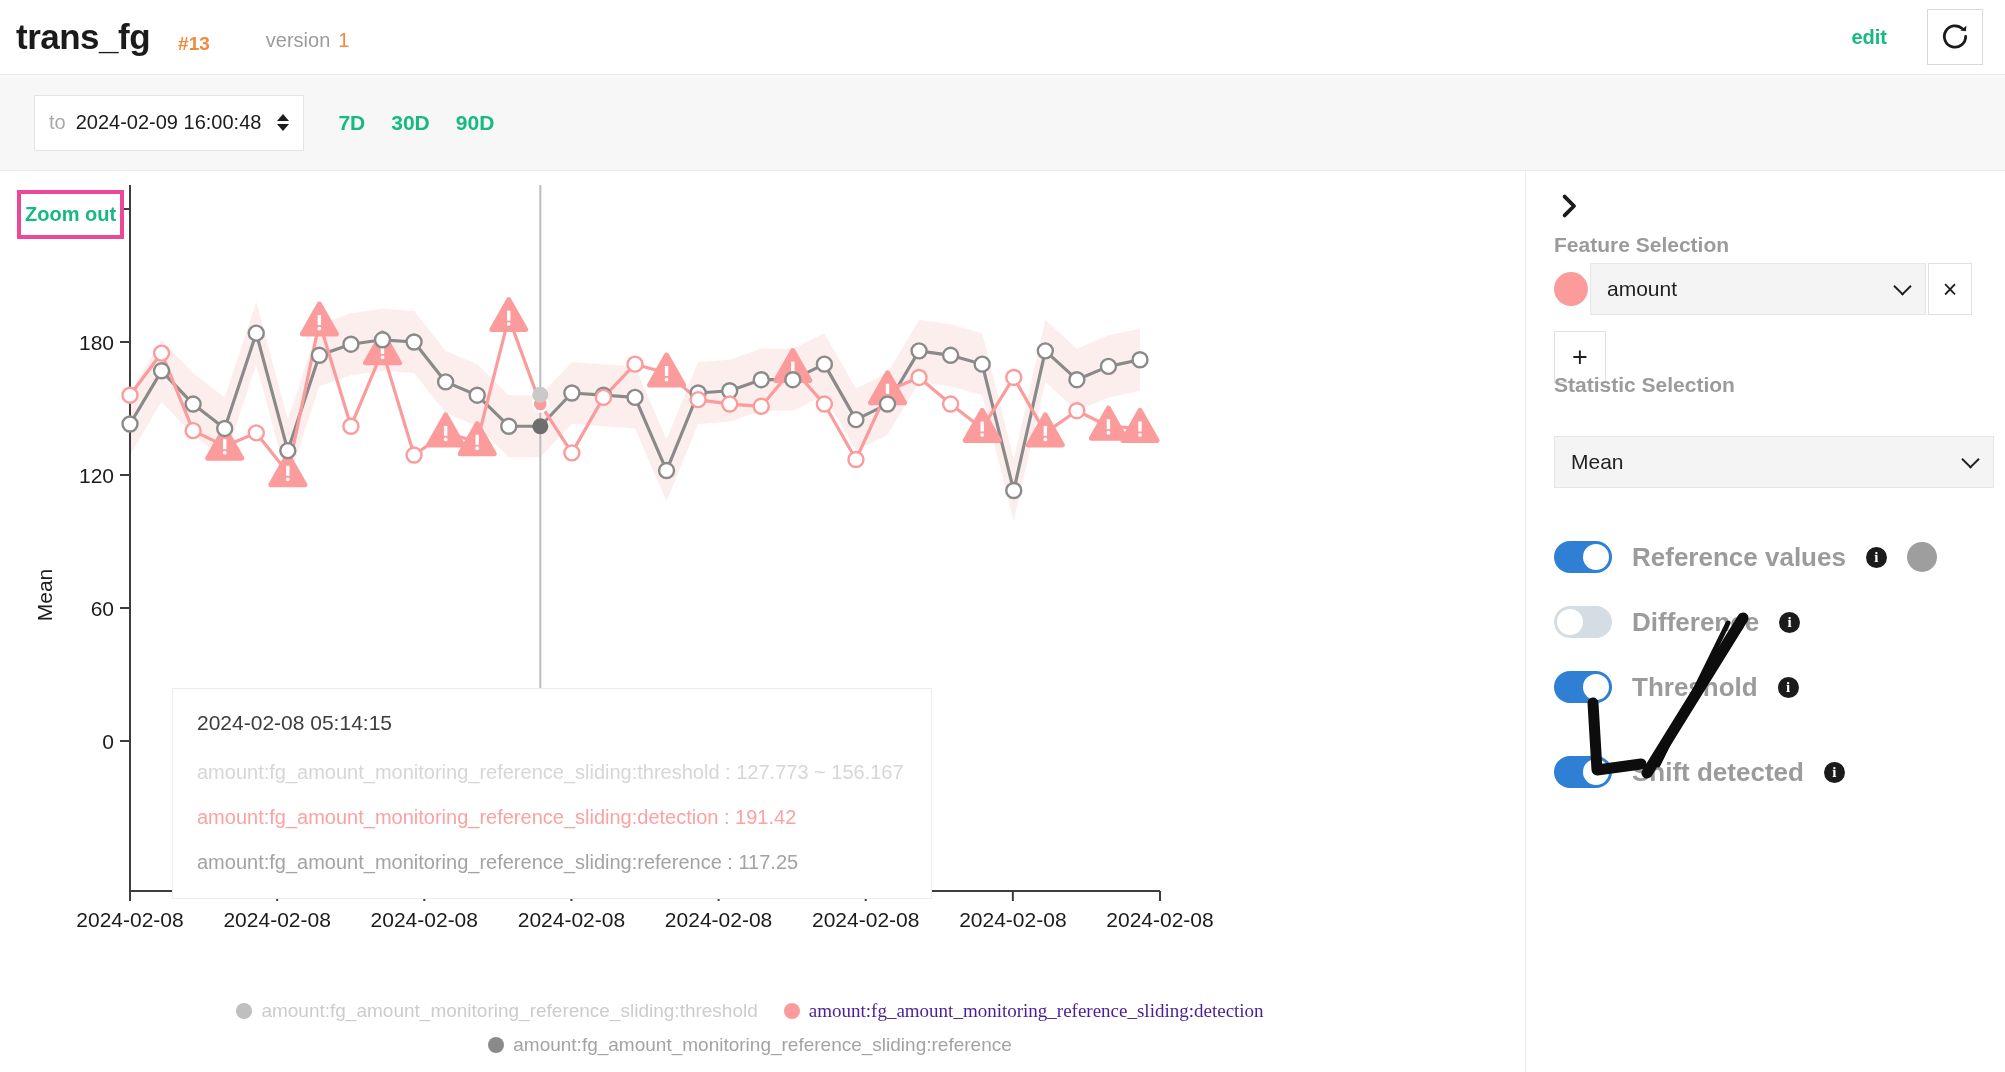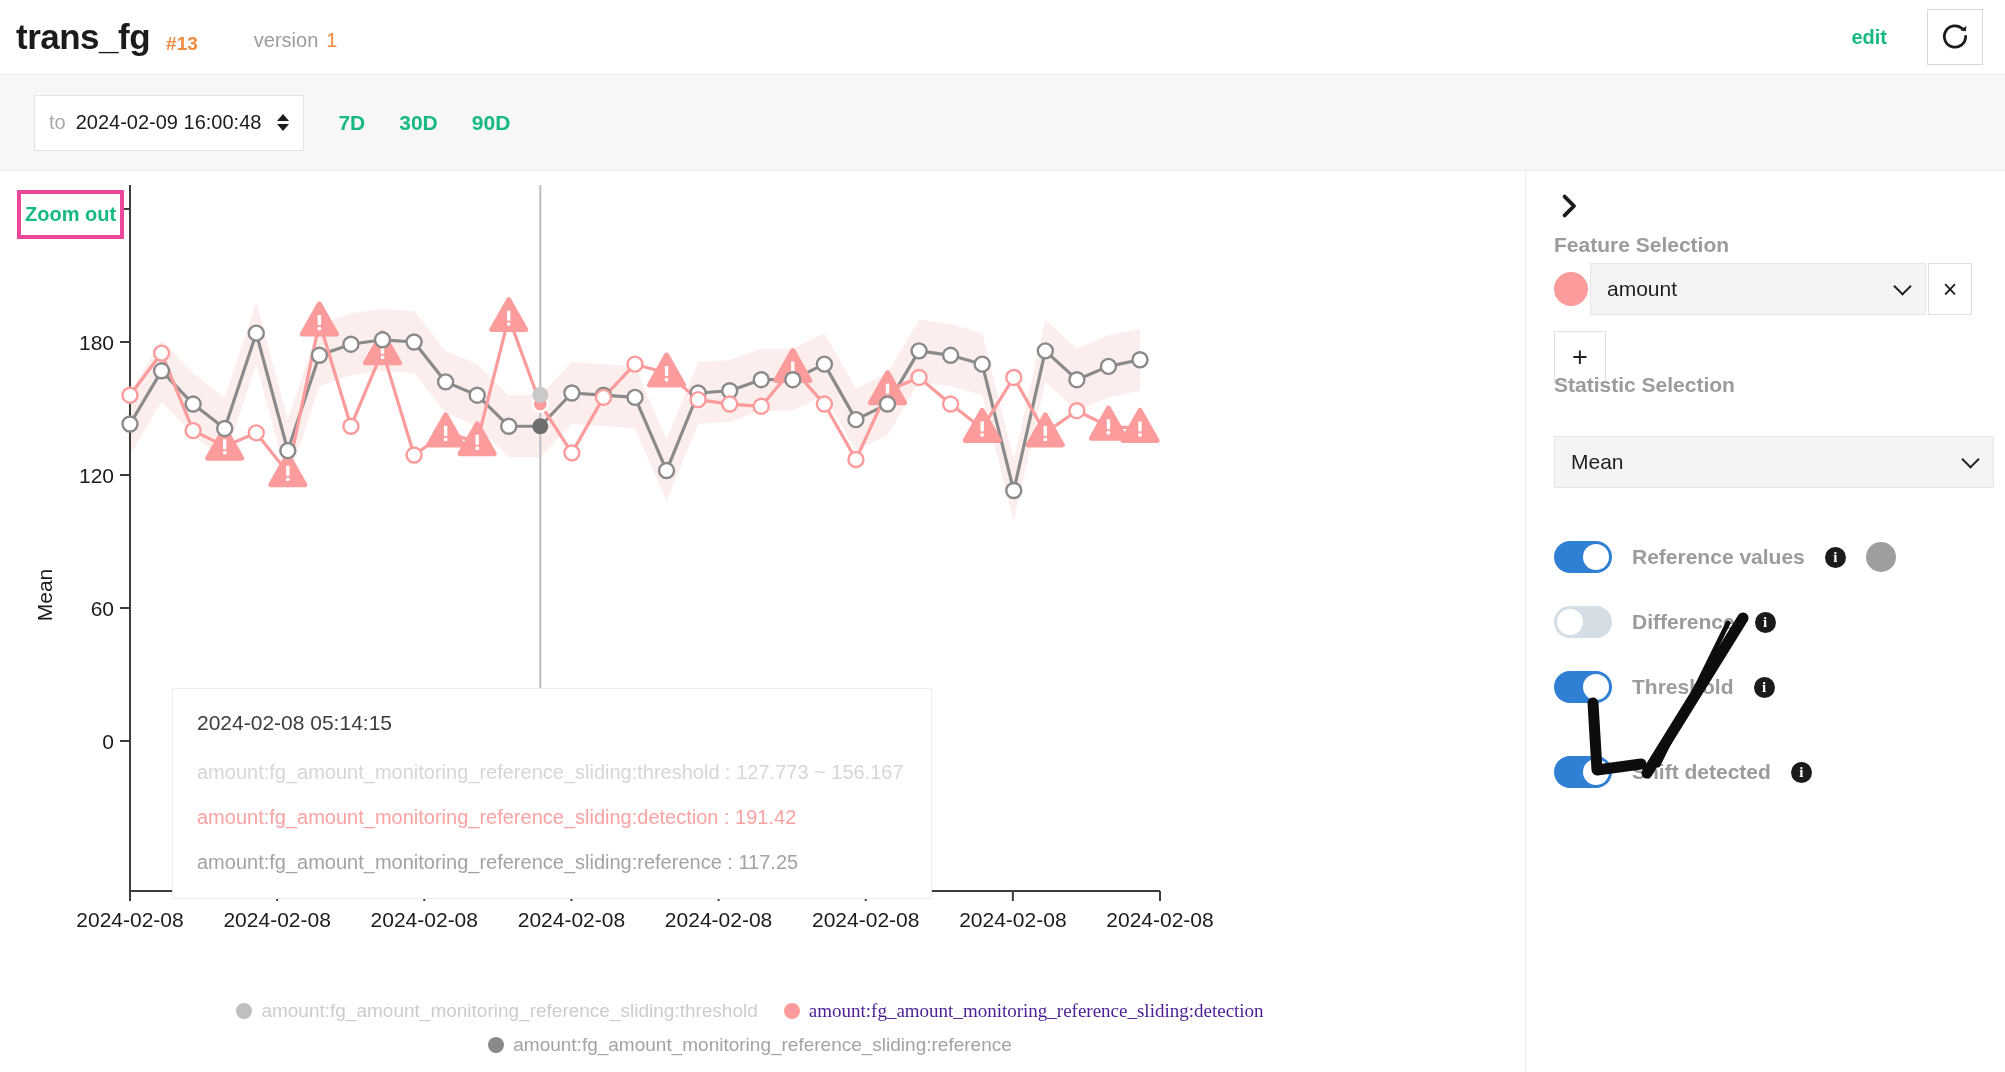--- a/index.html
+++ b/index.html
@@ -17,21 +17,21 @@
     position: absolute; left: 0; top: 0; width: 2005px; height: 74px;
     background: #ffffff;
     display: flex; align-items: center;
   }
   .hdr-title {
     font-size: 35px; font-weight: bold; color: #1b1b1b;
     margin-left: 16px; letter-spacing: -0.5px;
   }
   .hdr-num {
     font-size: 19px; font-weight: bold; color: #f08a3c;
-    margin-left: 16px; padding-top: 14px;
+    margin-left: 28px; padding-top: 14px;
   }
   .hdr-version-label {
     font-size: 20px; color: #9b9b9b; margin-left: 56px; padding-top: 6px;
   }
   .hdr-version-value {
     font-size: 20px; color: #f08a3c; margin-left: 8px; padding-top: 6px;
   }
   .hdr-right {
     margin-left: auto; display: flex; align-items: center; gap: 40px;
     margin-right: 22px;
@@ -60,21 +60,21 @@
   .date-field.second { margin-left: 34px; }
   .df-label { font-size: 20px; color: #a8a8a8; }
   .df-value { font-size: 20px; color: #1b1b1b; white-space: nowrap; }
   .spinner { display: flex; flex-direction: column; gap: 3px; margin-left: 6px; }
   .spinner i {
     width: 0; height: 0; border-left: 6px solid transparent;
     border-right: 6px solid transparent; display: block;
   }
   .spinner i.up   { border-bottom: 7px solid #1b1b1b; }
   .spinner i.down { border-top: 7px solid #1b1b1b; }
-  .range-btns { display: flex; align-items: flex-start; gap: 34px; margin-left: 34px; }
+  .range-btns { display: flex; align-items: flex-start; gap: 26px; margin-left: 34px; }
   .range-btn {
     font-size: 21px; font-weight: bold; color: #16b981; cursor: pointer;
   }
 
   
   .chart-pane {
     position: absolute; left: 0; top: 170px; width: 1525px; height: 902px;
     background: #ffffff; border-top: 1px solid #ececec;
   }
   .side-pane {
@@ -162,21 +162,21 @@
     cursor: pointer; flex: 0 0 auto;
   }
   .toggle.on  { background: #2f80d4; }
   .toggle.off { background: #d5dde4; }
   .toggle .knob {
     position: absolute; top: 3px; width: 26px; height: 26px; border-radius: 50%;
     background: #ffffff;
   }
   .toggle.on .knob  { right: 3px; }
   .toggle.off .knob { left: 3px; }
-  .toggle-label { font-size: 21px; font-weight: bold; color: #9b9b9b; white-space: nowrap; }
+  .toggle-label { font-size: 26px; font-weight: bold; color: #9b9b9b; white-space: nowrap; }
   .info-icon {
     width: 21px; height: 21px; border-radius: 50%; background: #1b1b1b;
     color: #ffffff; font-size: 15px; font-weight: bold;
     display: flex; align-items: center; justify-content: center;
     font-family: "Liberation Serif", serif; flex: 0 0 auto;
   }
   .ref-dot { width: 30px; height: 30px; border-radius: 50%; flex: 0 0 auto; }
   .annotation-arrow { position: absolute; left: 1525px; top: 170px; pointer-events: none; }
 </style>
 </head>

